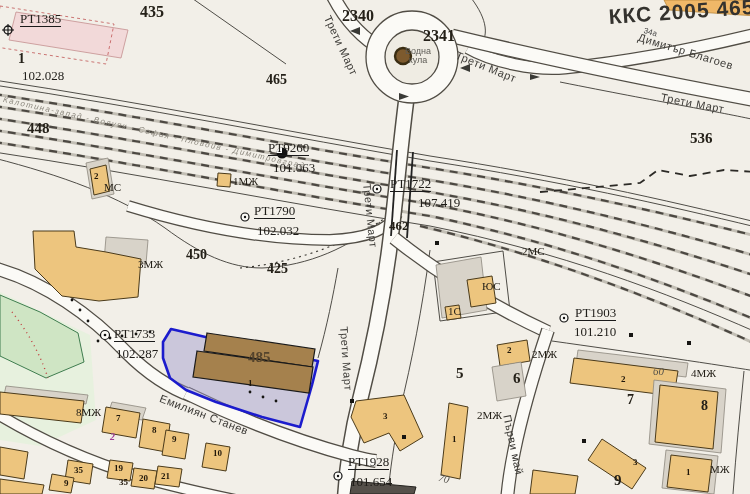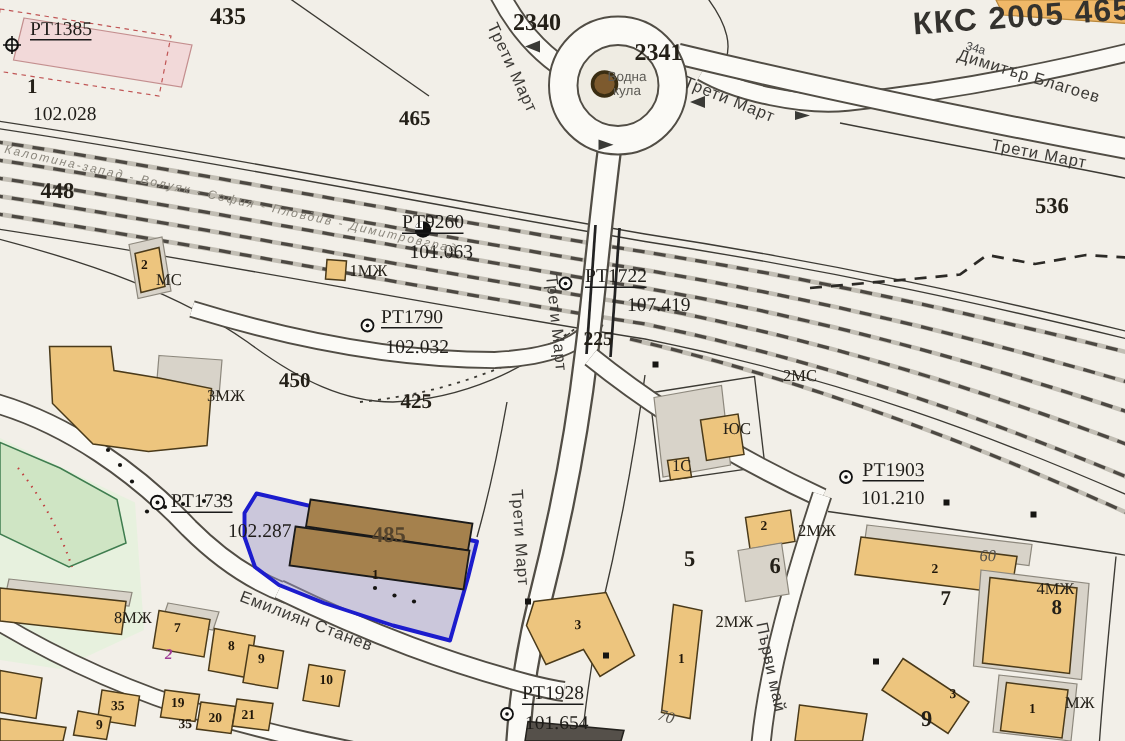--- a/index.html
+++ b/index.html
@@ -238,36 +238,36 @@
 
 <div class="lbl pt" style="left:20px;top:12px;"><span class="nm">РТ1385</span></div>
 <div class="lbl pt" style="left:22px;top:33px;margin-top:36px;">102.028</div>
 <div class="lbl pt" style="left:268px;top:141px;"><span class="nm">РТ9260</span></div>
 <div class="lbl pt" style="left:273px;top:161px;">101.063</div>
 <div class="lbl pt" style="left:390px;top:177px;"><span class="nm">РТ1722</span></div>
 <div class="lbl pt" style="left:391px;top:196px;margin-left:27px;">107.419</div>
 <div class="lbl pt" style="left:254px;top:204px;"><span class="nm">РТ1790</span></div>
 <div class="lbl pt" style="left:257px;top:224px;">102.032</div>
 <div class="lbl pt" style="left:114px;top:327px;"><span class="nm">РТ1733</span></div>
-<div class="lbl pt" style="left:116px;top:347px;margin-left:36px;">102.287</div>
+<div class="lbl pt" style="left:116px;top:347px;">102.287</div>
 <div class="lbl pt" style="left:575px;top:306px;"><span class="nm">РТ1903</span></div>
 <div class="lbl pt" style="left:574px;top:325px;">101.210</div>
 <div class="lbl pt" style="left:348px;top:455px;"><span class="nm">РТ1928</span></div>
 <div class="lbl pt" style="left:350px;top:475px;">101.654</div>
 
 <div class="lbl parcel" style="left:140px;top:4px;font-size:16px;">435</div>
 <div class="lbl parcel" style="left:266px;top:33px;font-size:14px;margin-top:40px;">465</div>
 <div class="lbl parcel" style="left:342px;top:8px;font-size:16px;">2340</div>
 <div class="lbl parcel" style="left:423px;top:28px;font-size:16px;">2341</div>
 <div class="lbl parcel" style="left:18px;top:52px;font-size:14px;">1</div>
 <div class="lbl parcel" style="left:27px;top:121px;font-size:15px;">448</div>
 <div class="lbl parcel" style="left:645px;top:131px;font-size:15px;margin-left:45px;">536</div>
 <div class="lbl parcel" style="left:186px;top:248px;font-size:14px;">450</div>
 <div class="lbl parcel" style="left:267px;top:262px;font-size:14px;">425</div>
-<div class="lbl parcel" style="left:389px;top:219px;font-size:13px;">225</div>
+<div class="lbl parcel" style="left:389px;top:219px;font-size:13px;">462</div>
 <div class="lbl parcel" style="left:248px;top:350px;font-size:15px;color:#54432c;">485</div>
 <div class="lbl parcel ital" style="left:641px;top:366px;font-size:11px;margin-left:12px;">60</div>
 <div class="lbl parcel ital rot" style="left:440px;top:472px;font-size:11px;transform:rotate(15deg);">70</div>
 
 <div class="lbl parcel" style="left:456px;top:366px;font-size:15px;">5</div>
 <div class="lbl parcel" style="left:513px;top:371px;font-size:15px;">6</div>
 <div class="lbl parcel" style="left:627px;top:393px;font-size:14px;">7</div>
 <div class="lbl parcel" style="left:701px;top:399px;font-size:14px;">8</div>
 <div class="lbl parcel" style="left:614px;top:473px;font-size:15px;">9</div>
 
@@ -288,21 +288,21 @@
 <div class="lbl rot" style="left:645px;top:27px;font-size:8px;color:#444;transform:rotate(16deg);font-family:'Liberation Sans',sans-serif;">34а</div>
 
 <div class="lbl btype" style="left:233px;top:176px;">1МЖ</div>
 <div class="lbl btype" style="left:104px;top:182px;">МС</div>
 <div class="lbl btype" style="left:138px;top:259px;">3МЖ</div>
 <div class="lbl btype" style="left:522px;top:246px;">2МС</div>
 <div class="lbl btype" style="left:482px;top:281px;">ЮС</div>
 <div class="lbl btype" style="left:448px;top:306px;">1С</div>
 <div class="lbl btype" style="left:532px;top:349px;">2МЖ</div>
 <div class="lbl btype" style="left:477px;top:410px;">2МЖ</div>
-<div class="lbl btype" style="left:691px;top:388px;">4МЖ</div>
+<div class="lbl btype" style="left:691px;top:368px;">4МЖ</div>
 <div class="lbl btype" style="left:76px;top:407px;">8МЖ</div>
 <div class="lbl btype" style="left:710px;top:464px;">МЖ</div>
 
 <div class="lbl bldnum" style="left:248px;top:379px;">1</div>
 <div class="lbl bldnum" style="left:94px;top:172px;">2</div>
 <div class="lbl bldnum" style="left:507px;top:346px;">2</div>
 <div class="lbl bldnum" style="left:621px;top:375px;">2</div>
 <div class="lbl bldnum" style="left:452px;top:435px;">1</div>
 <div class="lbl bldnum" style="left:686px;top:468px;">1</div>
 <div class="lbl bldnum" style="left:383px;top:412px;">3</div>

